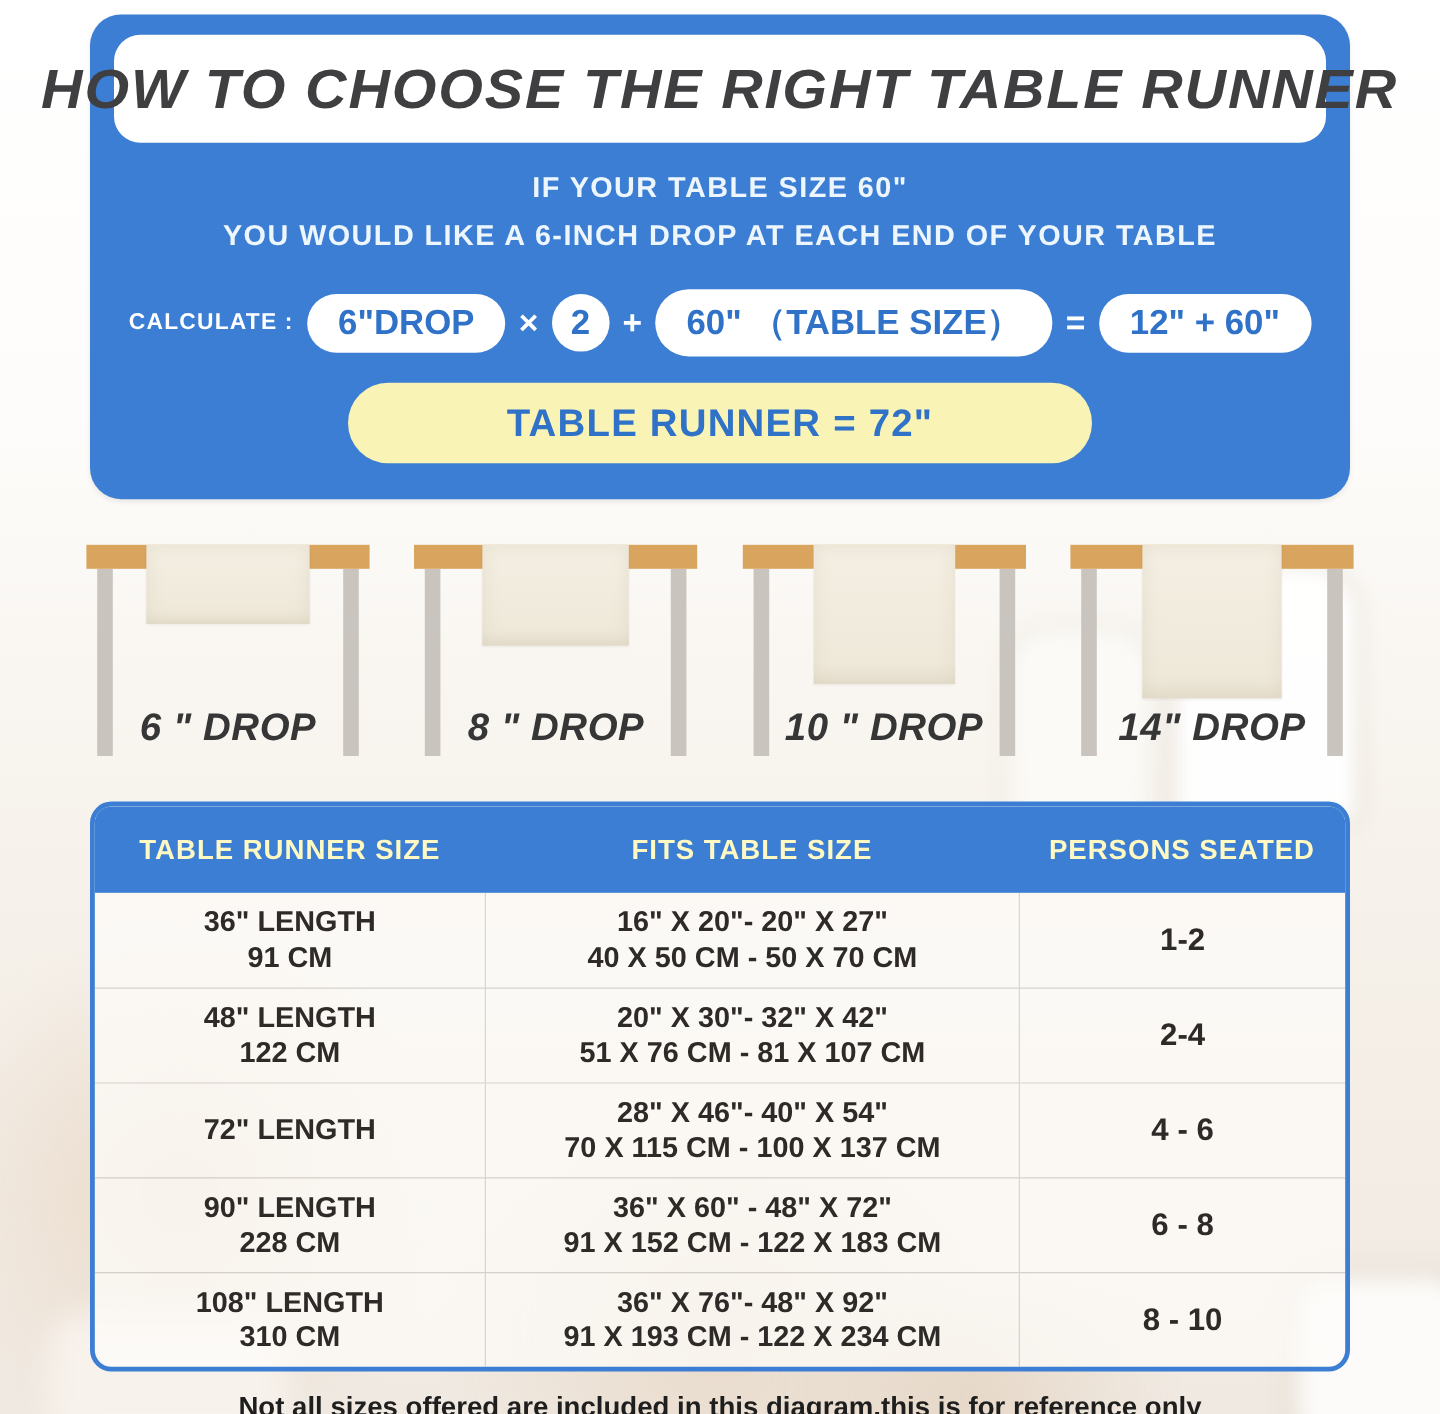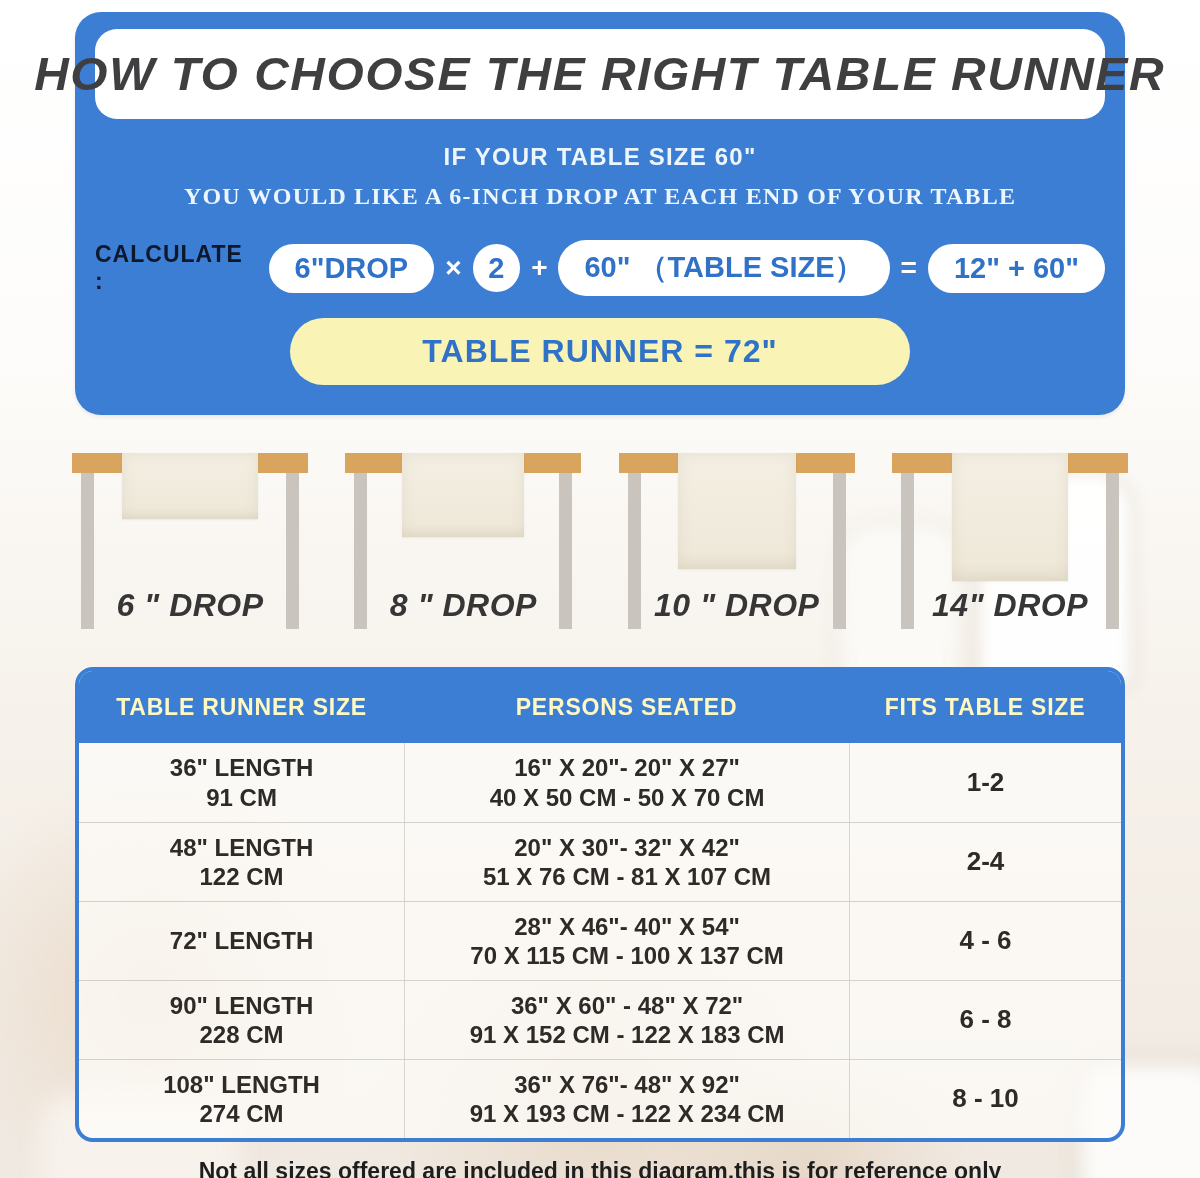--- a/index.html
+++ b/index.html
@@ -37,26 +37,26 @@
   .title-banner {
     background:#ffffff; border-radius:22px; height:90px;
     display:flex; align-items:center; justify-content:center;
   }
   .title-banner h1 {
     font-size:46px; font-weight:800; font-style:italic; letter-spacing:1.5px;
     color:#3f3f41; transform:scaleX(1.04); white-space:nowrap;
   }
   .subtitle { text-align:center; color:#eef6fd; font-weight:700; letter-spacing:1.2px; }
   .subtitle.line1 { margin-top:24px; font-size:24px; }
-  .subtitle.line2 { margin-top:12px; font-size:24px;font-family:Liberation Serif, serif; }
+  .subtitle.line2 { margin-top:12px; font-size:24px; }
 
   .calc-row {
     margin-top:30px; display:flex; align-items:center; justify-content:center; gap:11px;
   }
-  .calc-label { color:#0f172a; font-weight:800; font-size:23px; letter-spacing:1px; }
+  .calc-label { color:#ffffff; font-weight:800; font-size:19px; letter-spacing:1px; }
   .pill {
     background:#ffffff; border-radius:999px; padding:8px 26px;
     color:#2f72c7; font-weight:800; font-size:29px; white-space:nowrap;
   }
   .op { color:#ffffff; font-weight:800; font-size:28px; }
   .circle-badge {
     width:48px; height:48px; border-radius:50%; background:#ffffff;
     display:flex; align-items:center; justify-content:center;
     color:#2f72c7; font-weight:800; font-size:29px;
   }
@@ -184,22 +184,22 @@
         <div class="runner"></div>
         <div class="drop-label">14" DROP</div>
       </div>
 
     </div>
 
     <div class="size-panel">
 
       <div class="grid-row size-header">
         <div class="hcell">TABLE RUNNER SIZE</div>
+        <div class="hcell">FITS TABLE SIZE</div>
         <div class="hcell">PERSONS SEATED</div>
-        <div class="hcell">FITS TABLE SIZE</div>
       </div>
 
       <div class="grid-row body-row">
         <div class="cell">
           <div>36" LENGTH</div>
           <div>91 CM</div>
         </div>
         <div class="cell mid">
           <div>16" X 20"- 20" X 27"</div>
           <div>40 X 50 CM - 50 X 70 CM</div>
@@ -238,21 +238,21 @@
         <div class="cell mid">
           <div>36" X 60" - 48" X 72"</div>
           <div>91 X 152 CM - 122 X 183 CM</div>
         </div>
         <div class="cell right">6 - 8</div>
       </div>
 
       <div class="grid-row body-row">
         <div class="cell">
           <div>108" LENGTH</div>
-          <div>274 CM</div>
+          <div>310 CM</div>
         </div>
         <div class="cell mid">
           <div>36" X 76"- 48" X 92"</div>
           <div>91 X 193 CM - 122 X 234 CM</div>
         </div>
         <div class="cell right">8 - 10</div>
       </div>
 
     </div>
 

